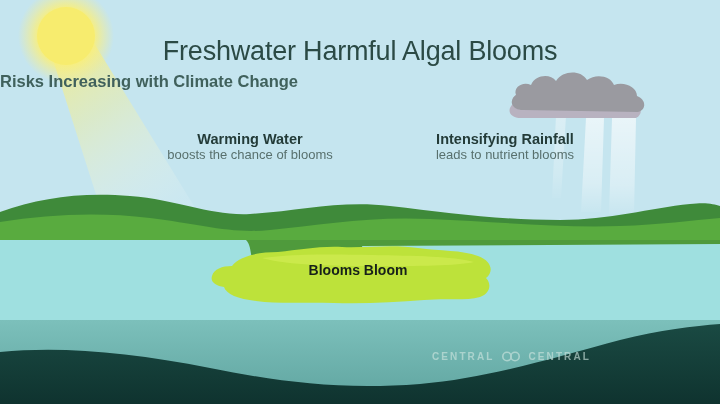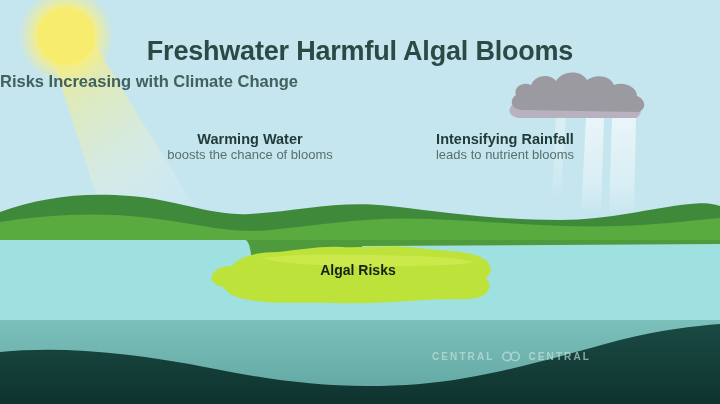--- a/index.html
+++ b/index.html
@@ -31,21 +31,21 @@
   }
   .txt-layer > * { pointer-events: auto; }
 
   .title {
     position: absolute;
     left: 0;
     top: 36px;
     width: 720px;
     text-align: center;
     font-size: 27px;
-    font-weight: bold;
+    font-weight: normal;
     letter-spacing: -0.2px;
     color: #2b4a45;
     white-space: nowrap;
   }
   .subtitle {
     position: absolute;
     left: 0;
     top: 72px;
     width: 720px;
     text-align: left;
@@ -202,21 +202,21 @@
     <div class="callout" id="callout-warming">
       <div class="head">Warming Water</div>
       <div class="sub">boosts the chance of blooms</div>
     </div>
 
     <div class="callout" id="callout-rain">
       <div class="head">Intensifying Rainfall</div>
       <div class="sub">leads to nutrient blooms</div>
     </div>
 
-    <div class="bloom-label">Algal Risks</div>
+    <div class="bloom-label">Blooms Bloom</div>
 
     <div id="logo">
       <span class="word">CENTRAL</span>
       <svg class="mark" width="22" height="11" viewBox="0 0 22 11">
         <circle cx="7" cy="5.5" r="4.2" fill="none" stroke="#cfe6e0" stroke-width="1.6"></circle>
         <circle cx="15" cy="5.5" r="4.2" fill="none" stroke="#cfe6e0" stroke-width="1.6"></circle>
       </svg>
       <span class="word">CENTRAL</span>
     </div>
 

